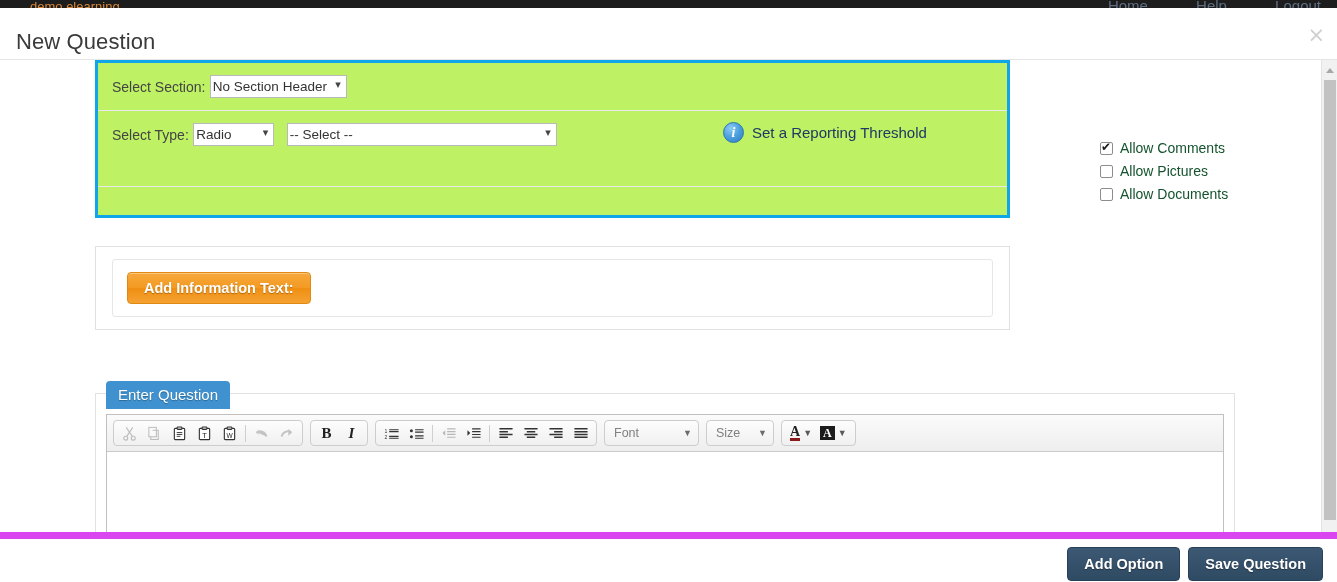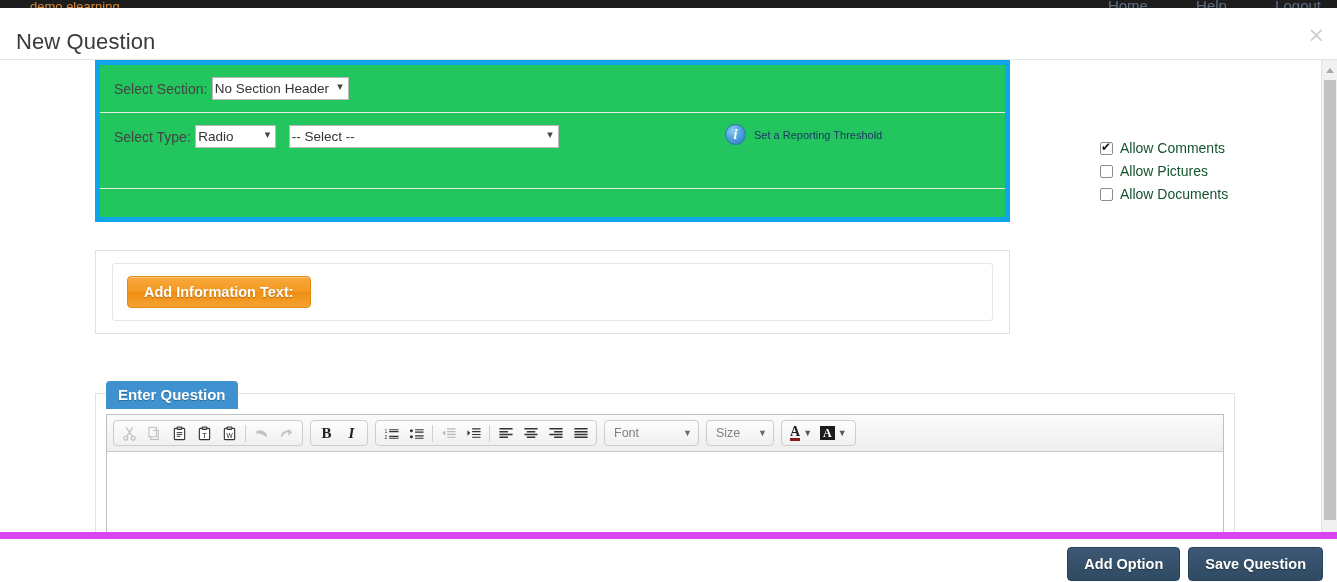--- a/index.html
+++ b/index.html
@@ -75,22 +75,22 @@
     position:absolute; top:20px; left:2px; width:12px; height:440px;
     background:#c2c2c2;
   }
 
   
   .left-col{
     position:absolute; left:95px; top:0; width:915px;
   }
 
   .panel{
-    border:5px solid #0ea5e9;
-    background:#22c55e;
+    border:3px solid #0ea5e9;
+    background:#bef264;
   }
   .panel-row{
     border-bottom:1px solid #e9e9e9;
     padding:12px 14px;
     position:relative;
   }
   .panel-row:last-child{ border-bottom:none; }
 
   .field-label{
     font-size:14px; color:#444; vertical-align:middle;
@@ -128,21 +128,21 @@
   .info-icon{
     width:21px; height:21px; border-radius:50%;
     background:radial-gradient(circle at 35% 28%, #8ecbf5 0%, #4fa3e0 45%, #2a7bc0 100%);
     border:1px solid #2f72ad;
     color:#fff; font-size:14px; font-weight:bold; font-style:italic;
     display:flex; align-items:center; justify-content:center;
     font-family:"Liberation Serif", serif;
     line-height:1;
   }
   .threshold-text{
-    font-size:11px; color:#1f3864;
+    font-size:15px; color:#1f3864;
   }
 
   
   .infotext-panel{
     margin-top:28px;
     border:1px solid #e0e0e0;
     background:#fff;
     padding:12px 16px;
   }
   .infotext-inner{
@@ -166,21 +166,21 @@
   .editor-outer{
     position:absolute; left:95px; top:333px;
     width:1140px;
     border:1px solid #e2e2e2;
     background:#fff;
     padding:8px 10px 10px 10px;
   }
   .editor-tab{
     position:absolute; left:10px; top:-13px;
     background:#3f92cf;
-    color:#fff; font-weight:bold; font-size:15px;
+    color:#fff; font-weight:normal; font-size:15px;
     padding:5px 12px 6px 12px;
     border-radius:4px 4px 0 0;
     text-shadow:0 1px 1px rgba(0,0,0,.3);
     z-index:3;
   }
   .ck{
     margin-top:12px;
     border:1px solid #c0c0c0;
     background:#fff;
   }

